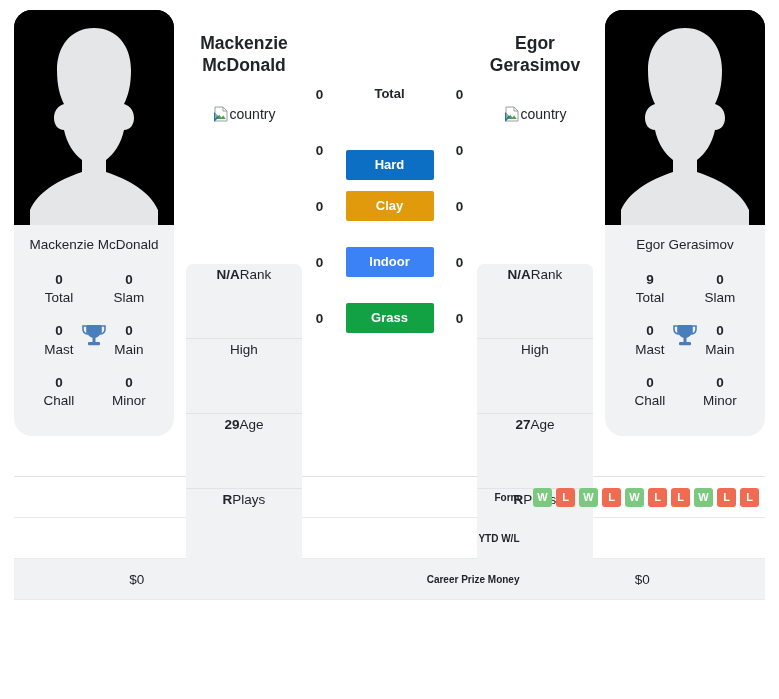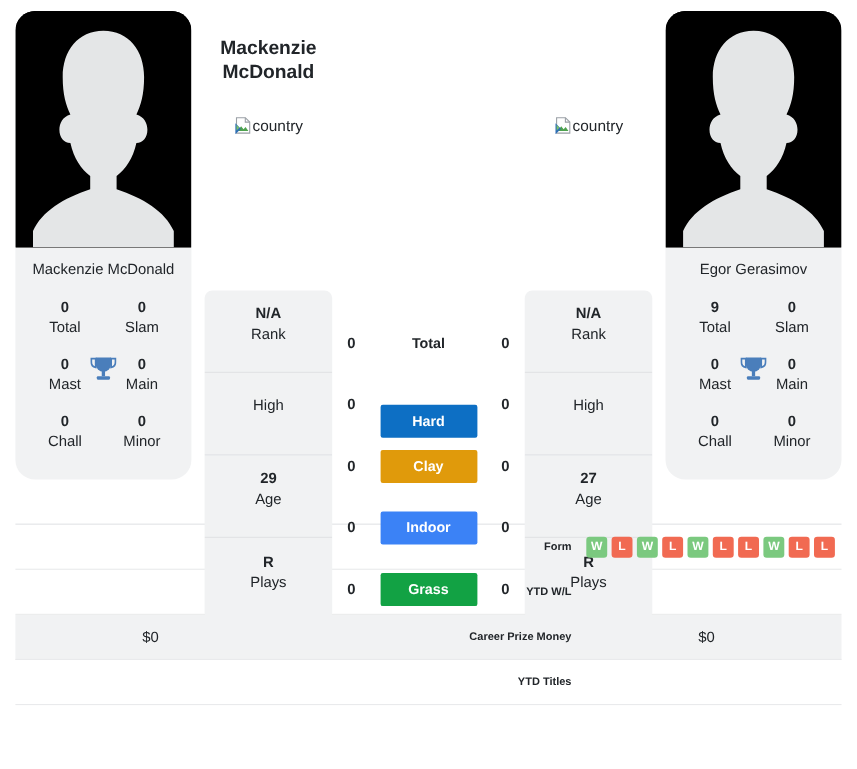--- a/index.html
+++ b/index.html
@@ -78,21 +78,21 @@
     justify-content: center;
     pointer-events: none;
   }
   .trophy-wrap svg { width: 24px; height: 26px; display: block; }
 
   
   .mid-col {
     flex: 1 1 auto;
     display: flex;
     justify-content: space-between;
-    align-items: flex-end;
+    align-items: flex-start;
     padding: 0;
   }
 
   .name-block {
     width: 116px;
     flex: 0 0 116px;
     padding-top: 22px;
   }
   .name-block.left  { margin-left: 12px; }
   .name-block.right { margin-right: 12px; }
@@ -132,21 +132,21 @@
     overflow: hidden;
   }
   .stat-card.left  { margin-left: 12px; }
   .stat-card.right { margin-right: 12px; }
   .stat-cell {
     border-bottom: 1px solid #e2e3e5;
     padding: 2px 4px 14px 4px;
     text-align: center;
     min-height: 75px;
     display: flex;
-    flex-direction: column;
+    flex-direction: row;
     justify-content: center;
   }
   .stat-cell:last-child { border-bottom: none; }
   .stat-val {
     font-size: 13.5px;
     font-weight: bold;
     line-height: 1.4;
     color: #212529;
   }
   .stat-val.plain { font-weight: normal; }
@@ -363,20 +363,24 @@
           </div>
           <div class="surface-row">
             <div class="surf-score">0</div>
             <div class="surf-badge" style="background: rgb(18, 162, 68);">Grass</div>
             <div class="surf-score">0</div>
           </div>
         </div>
 
       <div>
         <div class="name-block right">
+          <div class="big-name">
+            <div>Egor</div>
+            <div>Gerasimov</div>
+          </div>
           <div class="country-holder">
             <span class="broken-img">
               <svg class="glyph" viewBox="0 0 16 16">
                 <path d="M2 1 h8 l4 4 v10 h-12 z" fill="#ffffff" stroke="#9aa0a6" stroke-width="1"></path>
                 <path d="M10 1 v4 h4" fill="none" stroke="#9aa0a6" stroke-width="1"></path>
                 <path d="M3 13 l3.2-4.2 2.2 2.8 1.8-2.2 2.6 3.6 z" fill="#4ea24e"></path>
                 <path d="M1 6 l5 5 -5 5 z" fill="#2f6fb5"></path>
                 <path d="M2 7.5 l2.6 2.6 -2.6 2.6 z" fill="#79c06a"></path>
               </svg>
               <span>country</span>
@@ -482,20 +486,15 @@
       <div class="trow">
         <div class="tcell-side"></div>
         <div class="tcell-mid">YTD W/L</div>
         <div class="tcell-side"></div>
       </div>
       <div class="trow shaded">
         <div class="tcell-side">$0</div>
         <div class="tcell-mid">Career Prize Money</div>
         <div class="tcell-side">$0</div>
       </div>
-      <div class="trow">
-        <div class="tcell-side"></div>
-        <div class="tcell-mid">YTD Titles</div>
-        <div class="tcell-side"></div>
-      </div>
     </div>
 
 </div>
 
 </body></html>

